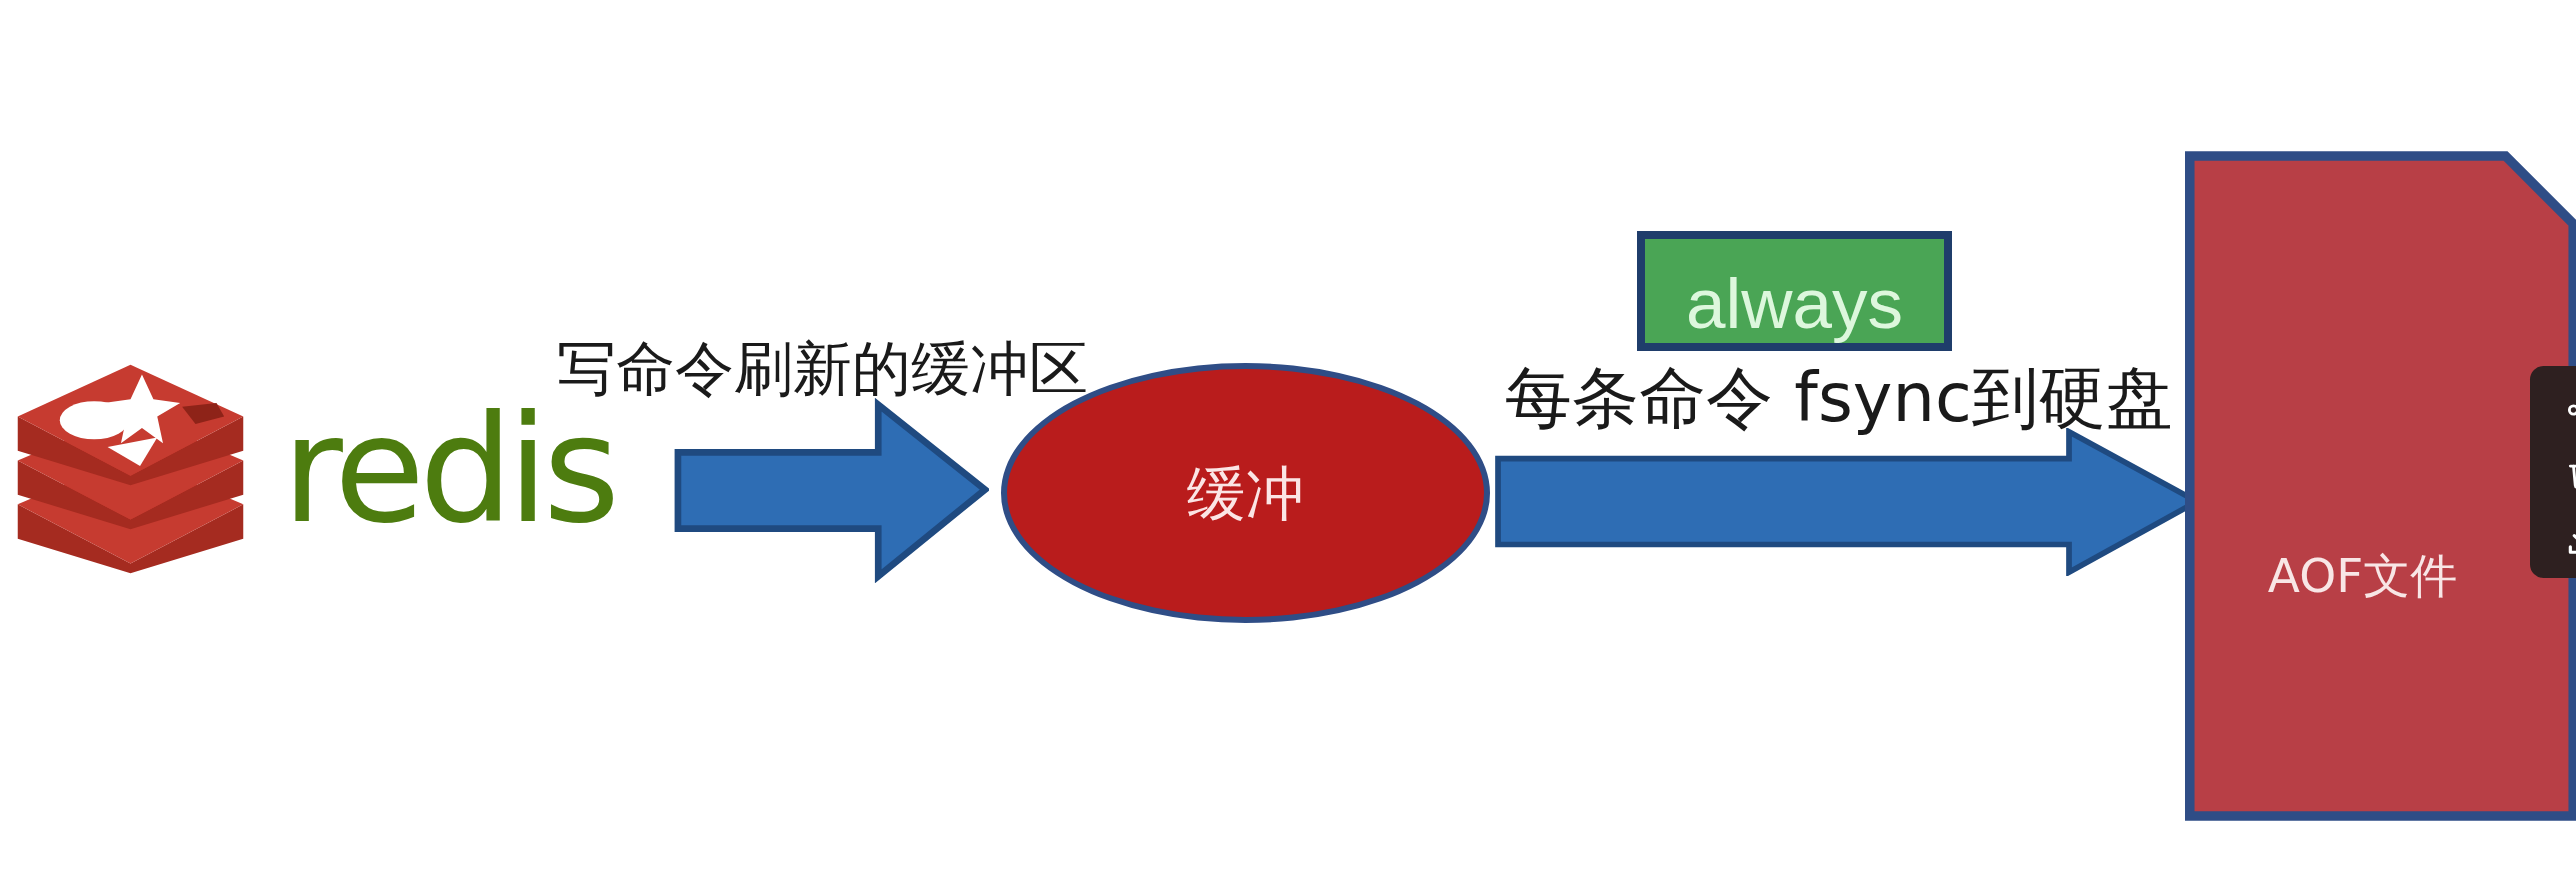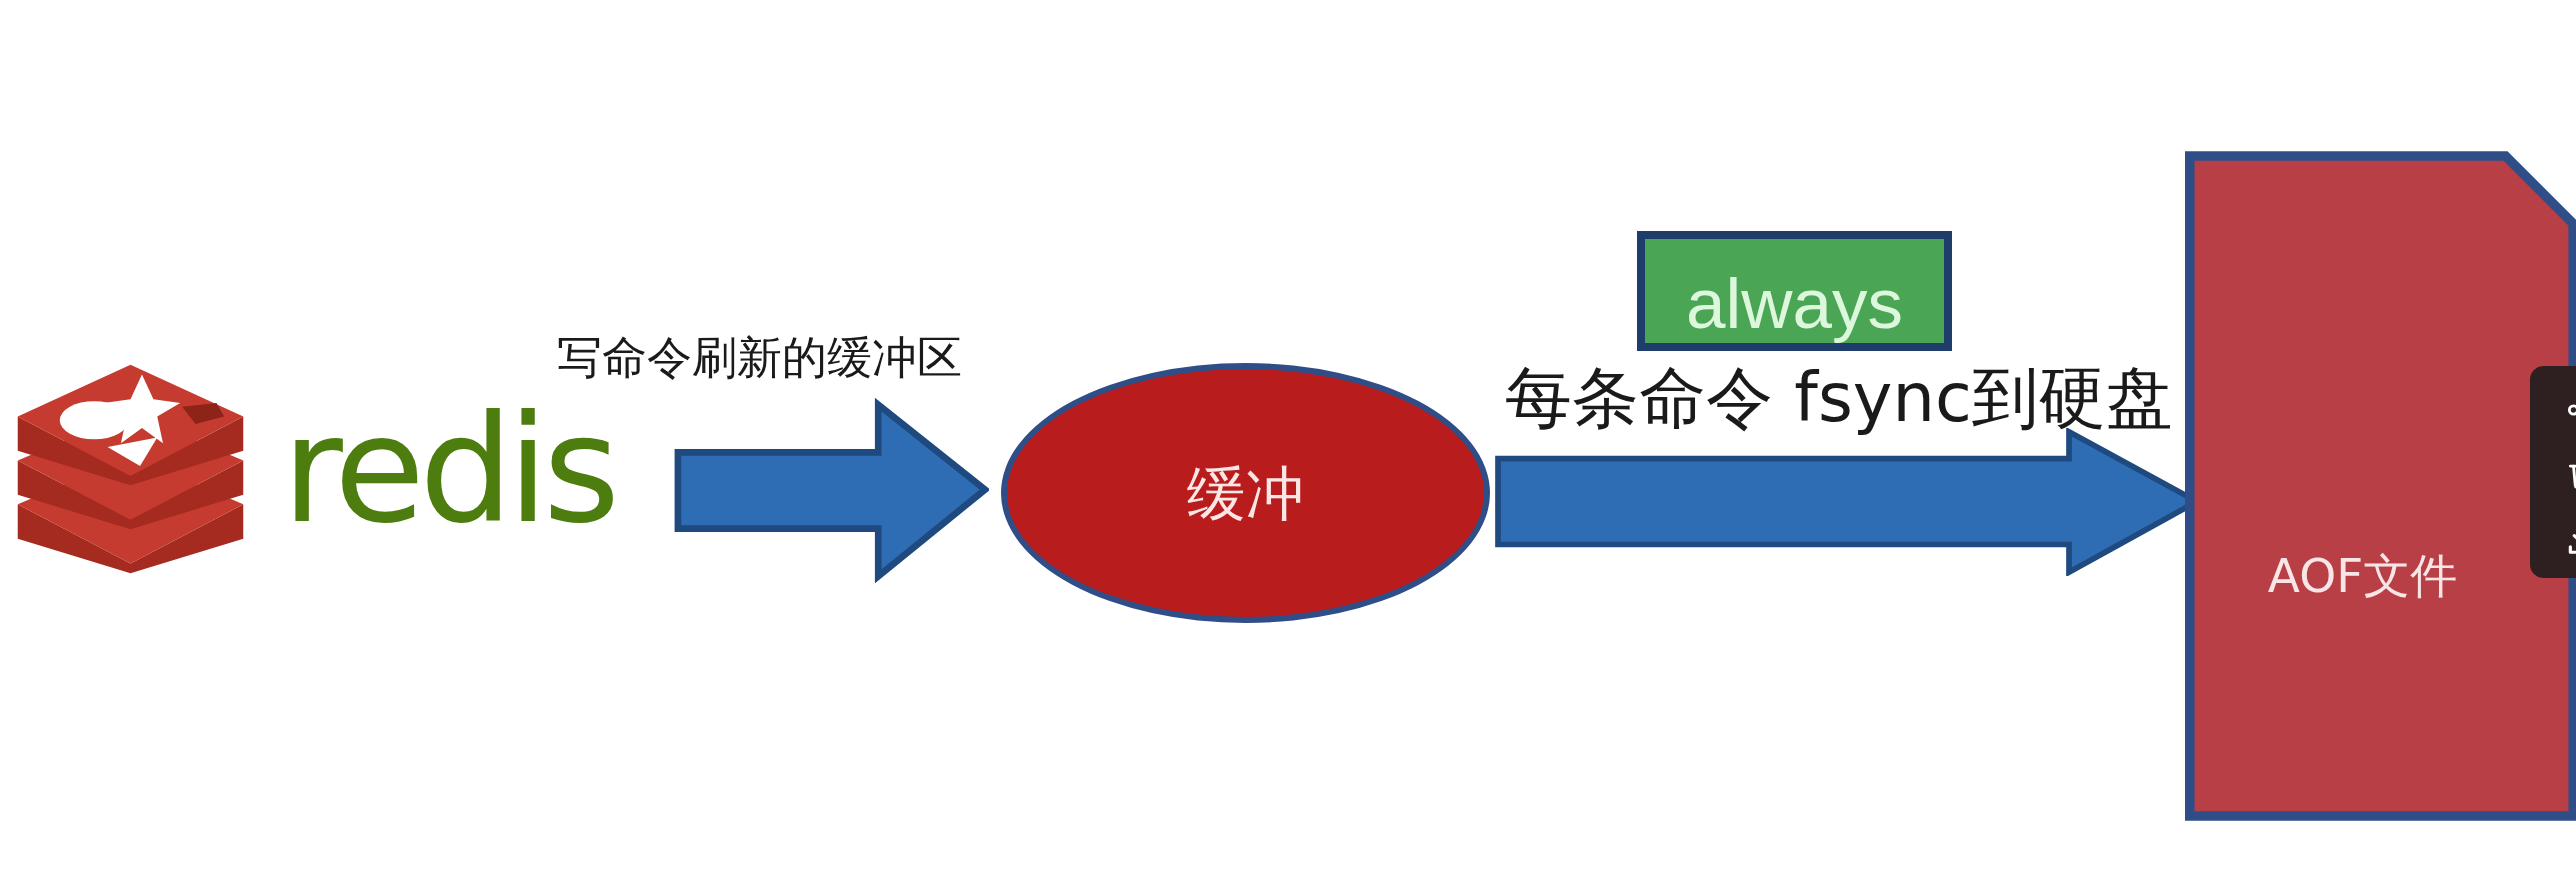--- a/index.html
+++ b/index.html
@@ -44,23 +44,22 @@
   .flow-label {
     position: absolute;
     white-space: nowrap;
     color: #1a1a1a;
     font-family: "DejaVu Sans", "Liberation Sans", sans-serif;
     font-weight: 400;
   }
   #label-write-buffer {
     left: 557px;
     top: 339px;
-    font-size: 45px;
-    line-height: 1;
-    font-family: Liberation Mono, monospace;
+    font-size: 59px;
+    line-height: 1;
   }
   #label-fsync-disk {
     left: 1505px;
     top: 365px;
     font-size: 67px;
     line-height: 1;
   }
 
   
   .block-arrow { position: absolute; }

